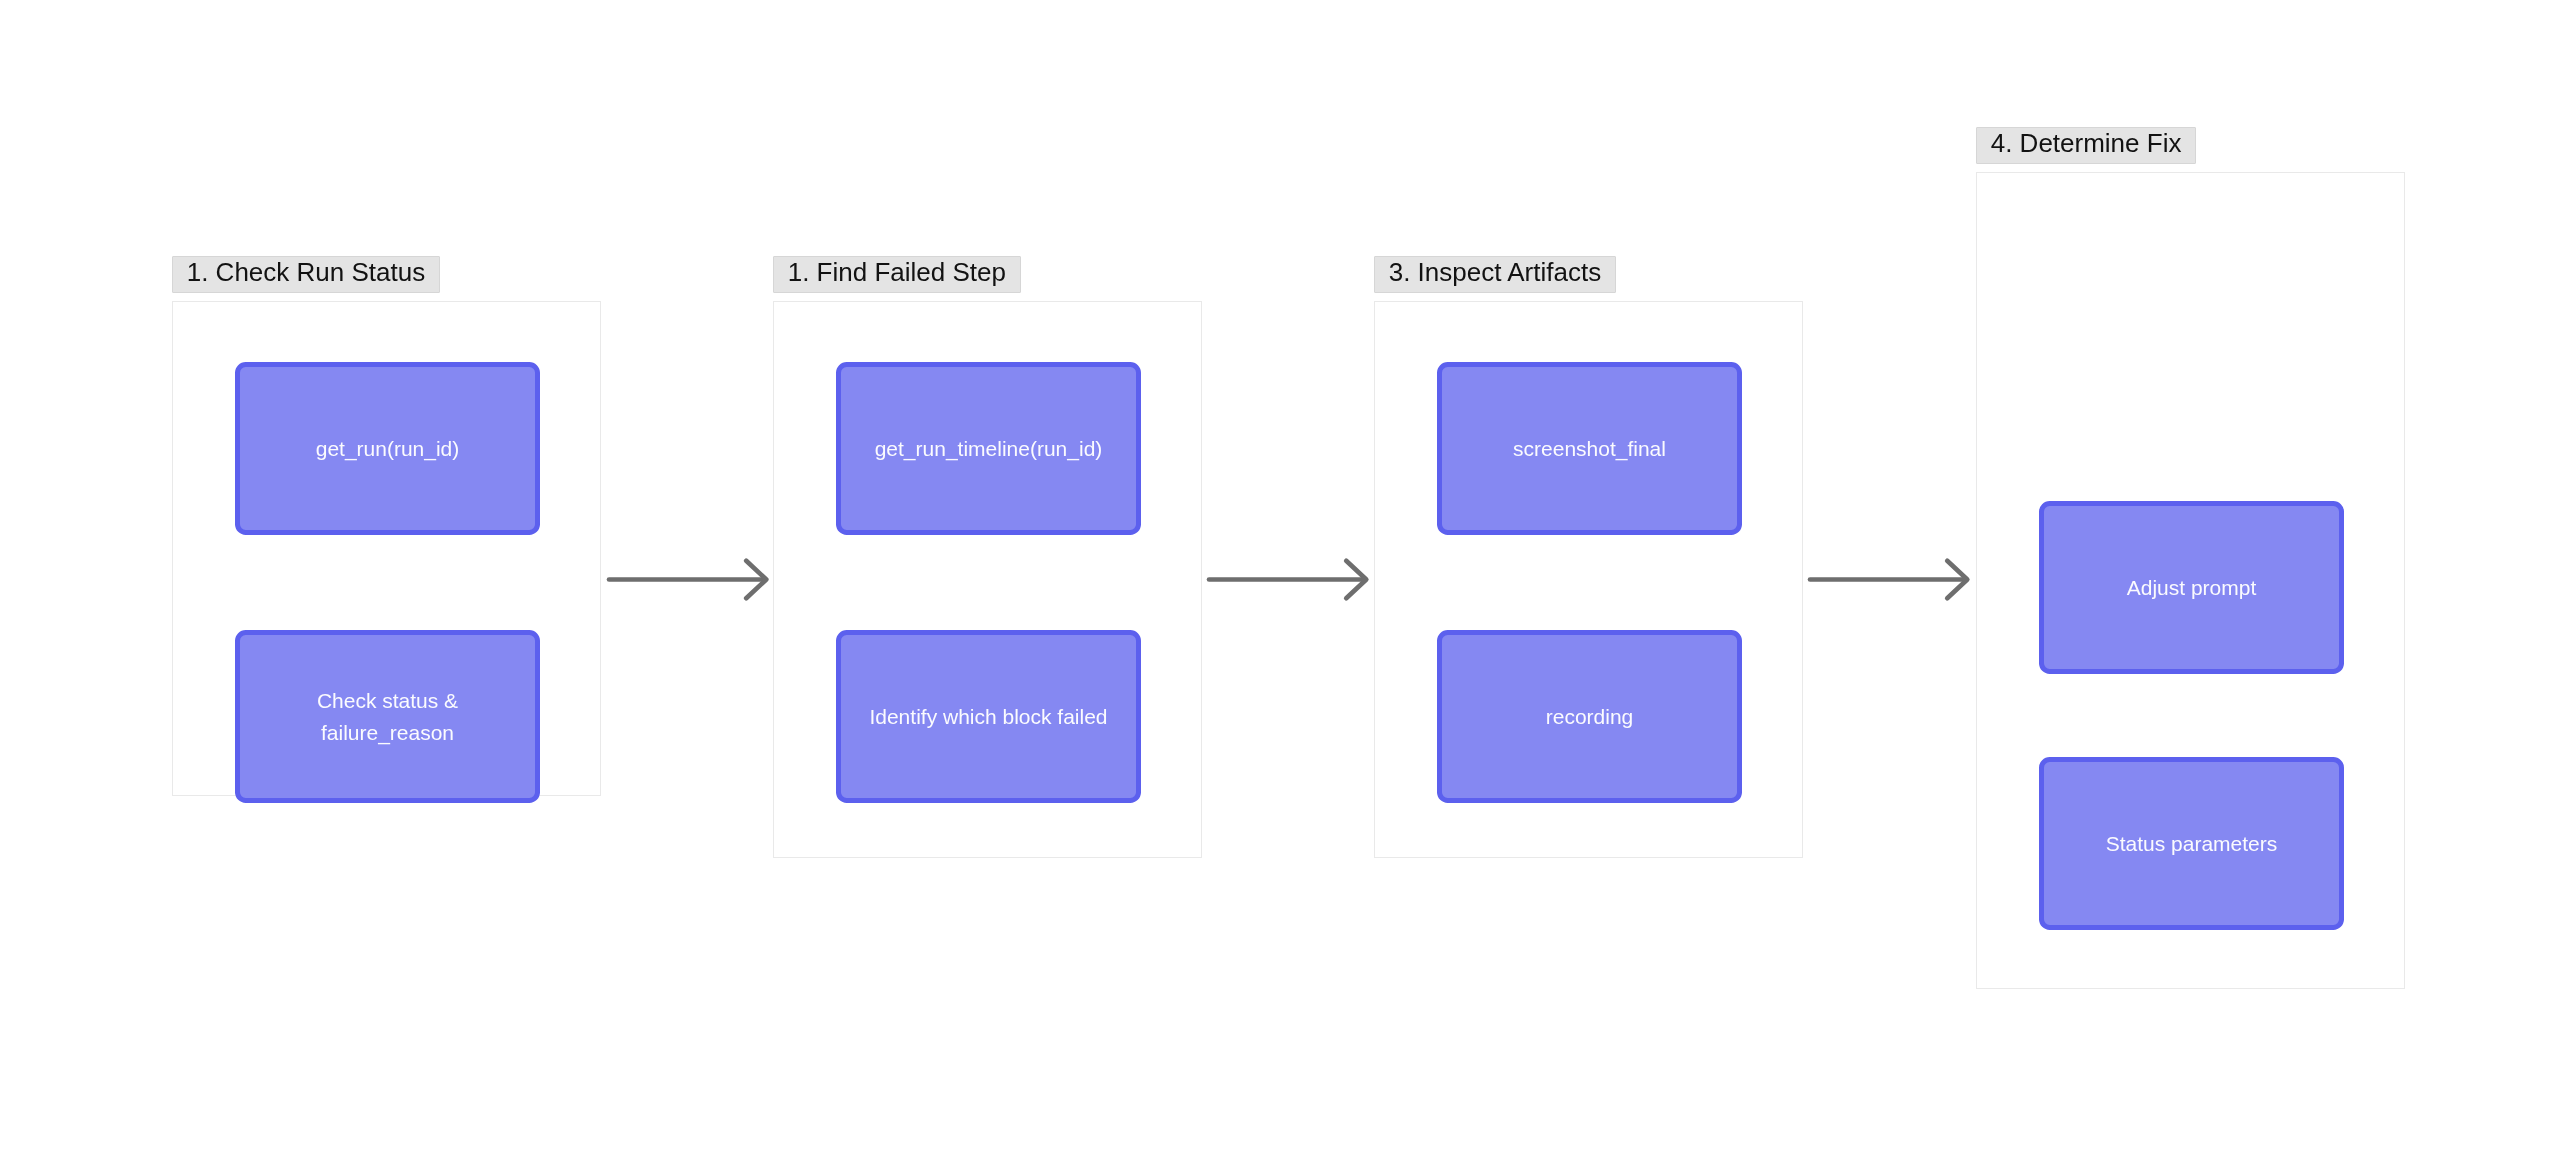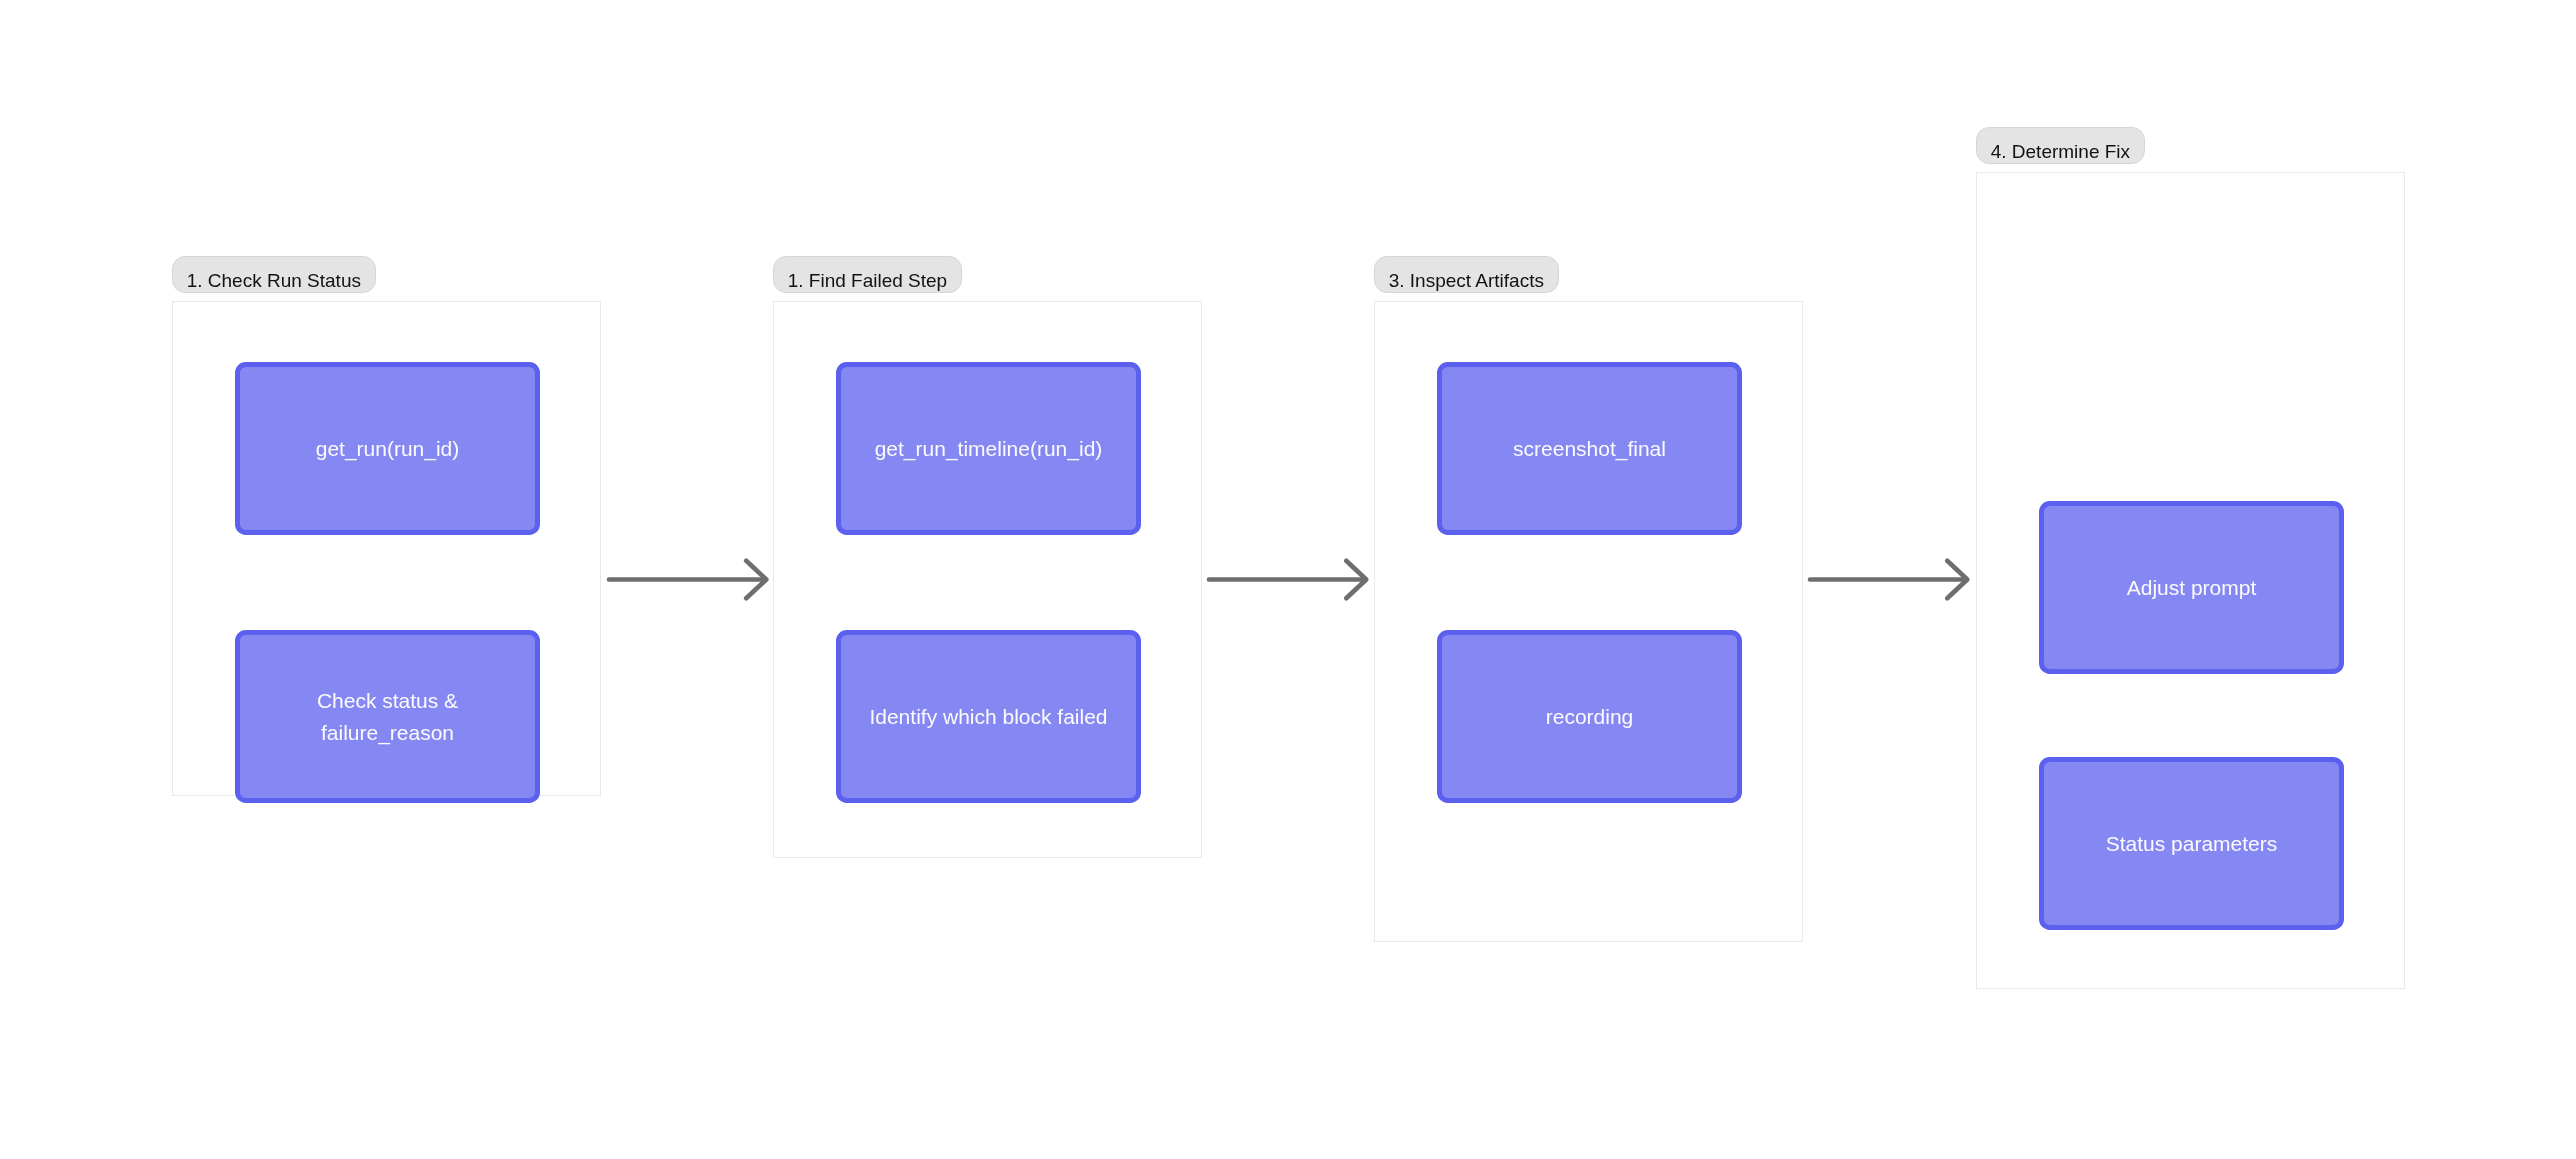--- a/index.html
+++ b/index.html
@@ -24,26 +24,26 @@
     background: var(--group-bg, #ffffff);
     border: 1.3px solid var(--group-border, #e9e9e9);
   }
   .group-label {
     position: absolute;
     top: -46px;
     left: -1.3px;
     height: 37px;
     box-sizing: border-box;
     display: inline-flex;
-    align-items: flex-end;
+    align-items: flex-start;
     padding: 0 14px;
     background: var(--label-bg, #e4e4e4);
     border: 1.3px solid var(--label-border, #d6d6d6);
-    border-radius: 13px;
-    font-size: 19px;
+    border-radius: 1px;
+    font-size: 26px;
     font-weight: 500;
     color: var(--label-text, #121212);
     white-space: nowrap;
   }
   .node {
     position: absolute;
     left: 62px;
     width: 305px;
     height: 173px;
     box-sizing: border-box;
@@ -110,21 +110,21 @@
     <div class="node pos-2">
       <span class="node-text">Identify which block failed</span>
     </div>
   </section>
 
   <svg class="flow-arrow" style="left:1201px;" viewBox="0 0 260 120">
     <line x1="12" y1="60" x2="240" y2="60"></line>
     <path d="M 217 32 L 247 60 L 217 88"></path>
   </svg>
 
-  <section class="group" style="left:1374px; top:301px; width:429px; height:641px;">
+  <section class="group" style="left:1374px; top:301px; width:429px; height:557px;">
     <div class="group-label">
       <span>3. Inspect Artifacts</span>
     </div>
     <div class="node pos-2">
       <span class="node-text">recording</span>
     </div>
     <div class="node pos-1">
       <span class="node-text">screenshot_final</span>
     </div>
   </section>

